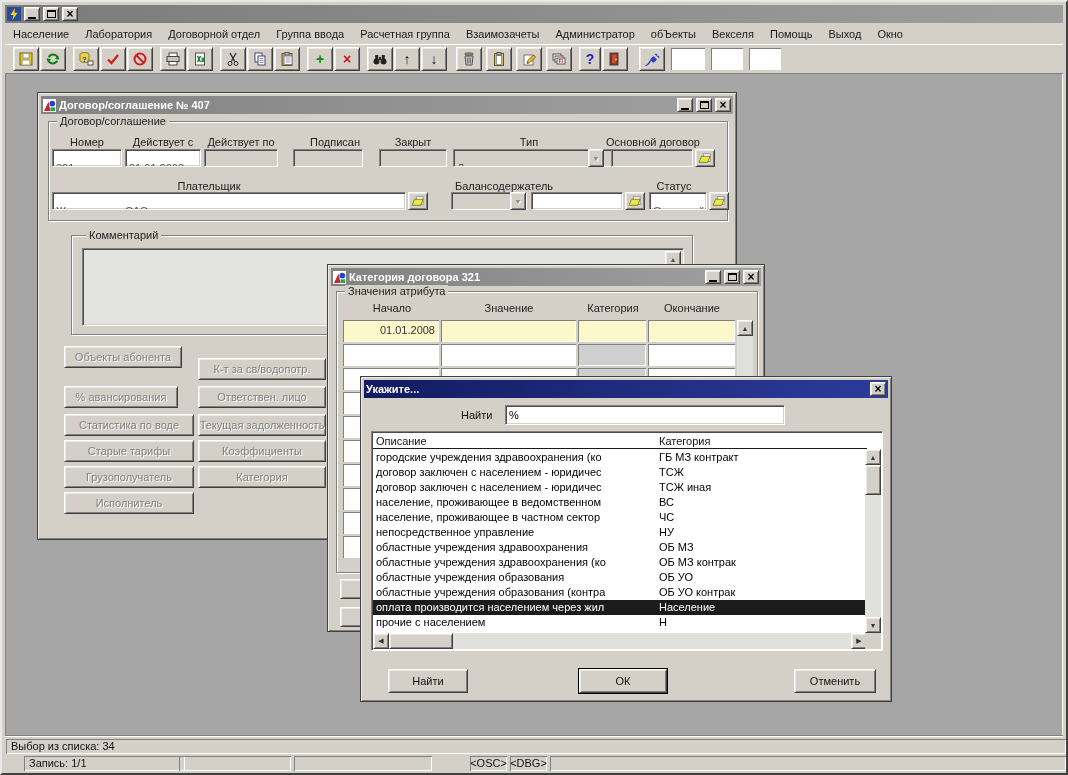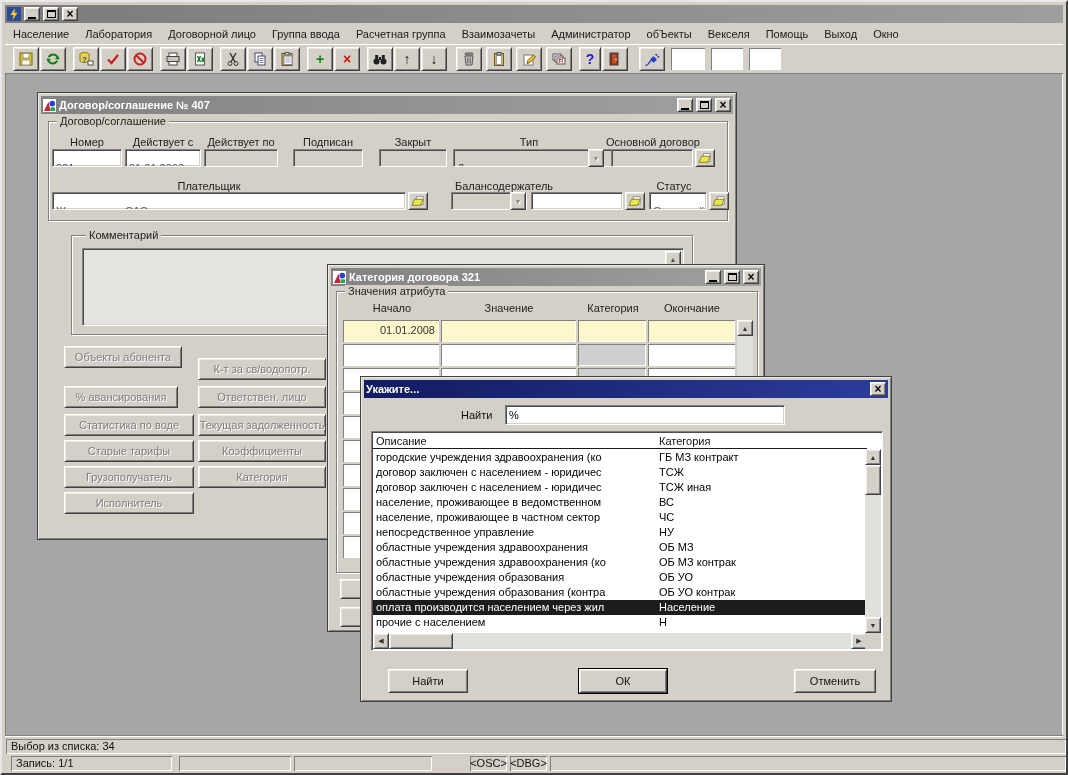--- a/index.html
+++ b/index.html
@@ -137,21 +137,21 @@
       </span>
     <span class="winbtn raised g-max">
         <i></i>
       </span>
     <span class="winbtn raised g-close"></span>
   </div>
 
   <div class="menubar">
     <span class="menu-item">Население</span>
     <span class="menu-item">Лаборатория</span>
-    <span class="menu-item">Договорной лицо</span>
+    <span class="menu-item">Договорной отдел</span>
     <span class="menu-item">Группа ввода</span>
     <span class="menu-item">Расчетная группа</span>
     <span class="menu-item">Взаимозачеты</span>
     <span class="menu-item">Администратор</span>
     <span class="menu-item">обЪекты</span>
     <span class="menu-item">Векселя</span>
     <span class="menu-item">Помощь</span>
     <span class="menu-item">Выход</span>
     <span class="menu-item">Окно</span>
   </div>
@@ -329,21 +329,21 @@
           </span>
         <span class="winbtn raised g-close"></span>
       </div>
 
       <div class="group" style="left:10px;top:28px;width:680px;height:100px">
         <span class="legend">Договор/соглашение</span>
 
         <span class="flabel" style="left:38px;top:14px">Номер</span>
         <span class="flabel" style="left:114px;top:14px">Действует с</span>
         <span class="flabel" style="left:192px;top:14px">Действует по</span>
-        <span class="flabel" style="left:279px;top:14px">Подписан</span>
+        <span class="flabel" style="left:286px;top:14px">Подписан</span>
         <span class="flabel" style="left:364px;top:14px">Закрыт</span>
         <span class="flabel" style="left:480px;top:14px">Тип</span>
         <span class="flabel" style="left:604px;top:14px">Основной договор</span>
 
         <div class="field" style="left:3px;top:27px;width:70px">321</div>
         <div class="field" style="left:76px;top:27px;width:76px">01.01.2008</div>
         <div class="field gray" style="left:155px;top:27px;width:74px"></div>
         <div class="field gray" style="left:244px;top:27px;width:70px"></div>
         <div class="field gray" style="left:330px;top:27px;width:68px"></div>
         <div class="field gray combo" style="left:404px;top:27px;width:163px">Договор</div>
@@ -562,21 +562,21 @@
 
       <div class="dlgbtn raised" style="left:27px;top:292px;width:80px">Найти</div>
       <div class="dlgbtn raised default" style="left:218px;top:292px;width:88px;font-weight:normal">ОК</div>
       <div class="dlgbtn raised" style="left:433px;top:292px;width:82px">Отменить</div>
     </div>
 
   </div>
 
   <div class="statusbar">
     <div class="spanel" style="left:1px;top:3px;width:1060px">Выбор из списка: 34</div>
-    <div class="spanel" style="left:6px;top:20px;width:161px">Запись: 1/1</div>
+    <div class="spanel" style="left:19px;top:20px;width:161px">Запись: 1/1</div>
     <div class="spanel" style="left:174px;top:20px;width:112px"></div>
     <div class="spanel" style="left:289px;top:20px;width:138px"></div>
     <div class="spanel scenter" style="left:465px;top:20px;width:37px">&lt;OSC&gt;</div>
     <div class="spanel scenter" style="left:505px;top:20px;width:37px">&lt;DBG&gt;</div>
     <div class="spanel" style="left:545px;top:20px;width:516px"></div>
   </div>
 
 </div>
 
 </body></html>

